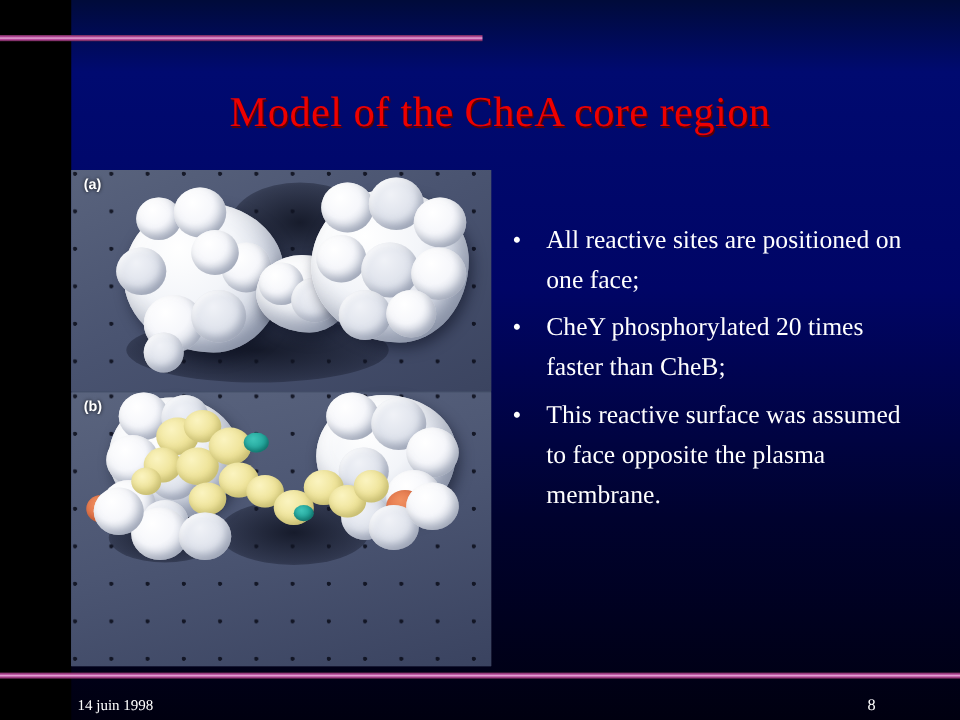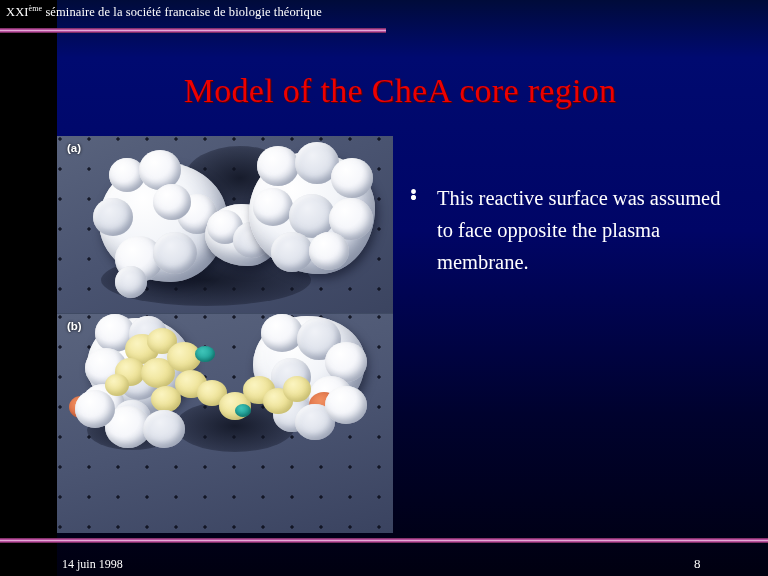--- a/index.html
+++ b/index.html
@@ -206,21 +206,20 @@
     z-index: 6;
   }
 </style>
 </head>
 <body>
 
 <div id="slide">
 
   <div id="left-band"></div>
 
-  <div id="header-text"><span>XXI</span><sup>ème</sup><span> séminaire de la société francaise de biologie théorique</span></div>
 
   <div id="top-rule"></div>
 
   <div id="slide-title">Model of the CheA core region</div>
 
   <div id="photo">
 
     <div id="panel-a" class="pegboard">
       <div class="panel-label">(a)</div>
 
@@ -299,23 +298,25 @@
       <div class="lump" style="left:18px; top:76px; width:40px; height:38px;"></div>
       <div class="lump shade" style="left:238px; top:90px; width:40px; height:36px;"></div>
       <div class="lump" style="left:268px; top:72px; width:42px; height:38px;"></div>
 
     </div>
   </div>
 
   <div id="bullets">
     <div class="bullet-row">
       <span class="bullet-dot">•</span>
+      <span>All reactive sites are positioned on one face;</span>
     </div>
     <div class="bullet-row">
       <span class="bullet-dot">•</span>
+      <span>CheY phosphorylated 20 times faster than CheB;</span>
     </div>
     <div class="bullet-row">
       <span class="bullet-dot">•</span>
       <span>This reactive surface was assumed to face opposite the plasma membrane.</span>
     </div>
   </div>
 
   <div id="bottom-rule"></div>
   <div id="footer-date">14 juin 1998</div>
   <div id="footer-page">8</div>

